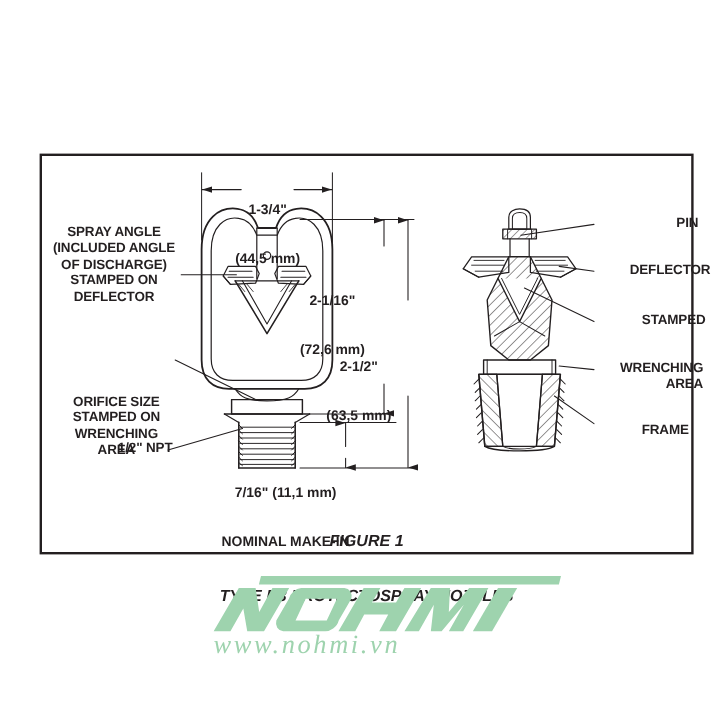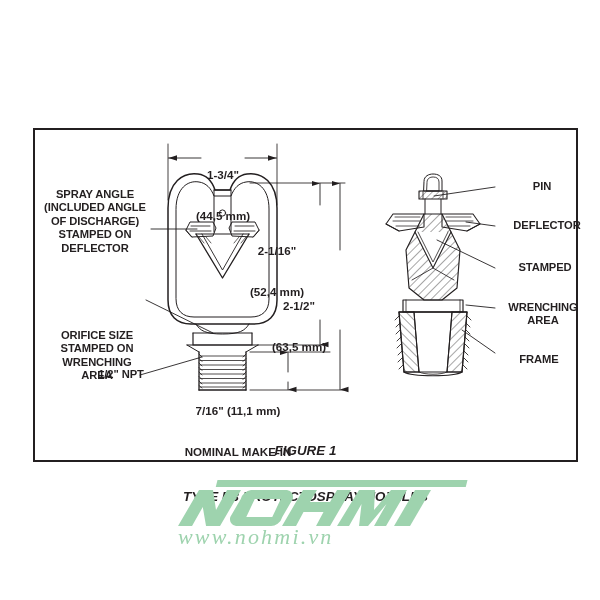--- a/index.html
+++ b/index.html
@@ -41,21 +41,21 @@
     position: absolute;
     font-family: "Liberation Sans", sans-serif;
     font-size: 11.2px;
     font-weight: bold;
     color: #231f20;
     line-height: 13.4px;
     letter-spacing: -0.1px;
     white-space: pre;
   }
   .lbl.center { text-align: center; }
-  .lbl.left { text-align: center; }
+  .lbl.left { text-align: right; }
   .dim {
     position: absolute;
     font-family: "Liberation Sans", sans-serif;
     font-size: 11.6px;
     font-weight: bold;
     color: #231f20;
     line-height: 13.8px;
     text-align: center;
     white-space: pre;
   }
@@ -268,21 +268,21 @@
     </g>
   </svg>
 
   <div class="dim" style="left:172px; top:140px; width:102px;">
     <div>1-3/4"</div>
     <div>(44,5 mm)</div>
   </div>
 
   <div class="dim" style="left:240px; top:216px; width:74px;">
     <div>2-1/16"</div>
-    <div>(52,4 mm)</div>
+    <div>(72,6 mm)</div>
   </div>
 
   <div class="dim" style="left:262px; top:271px; width:74px;">
     <div>2-1/2"</div>
     <div>(63,5 mm)</div>
   </div>
 
   <div class="dim" style="left:178px; top:376px; width:120px;">
     <div>7/16" (11,1 mm)</div>
     <div>NOMINAL MAKE-IN</div>

